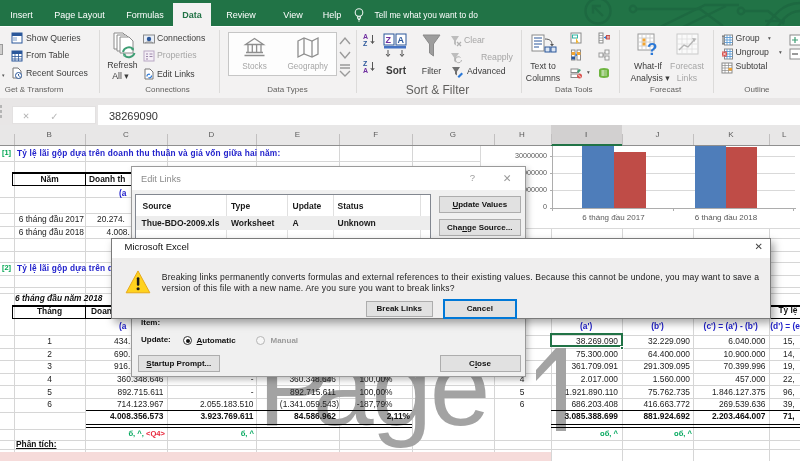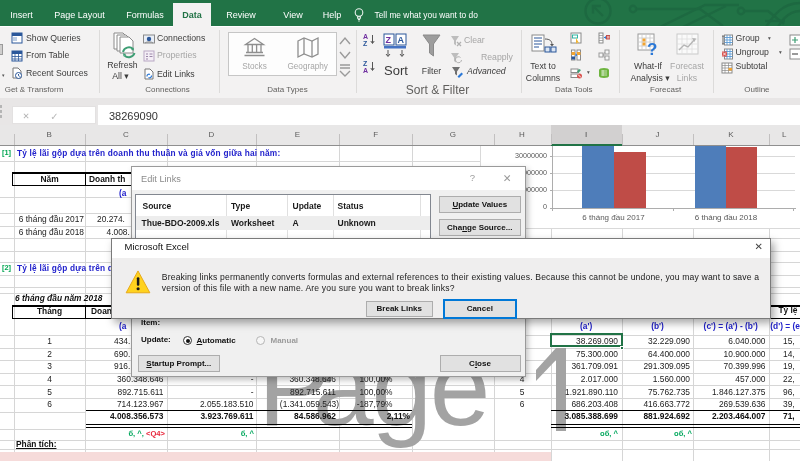--- a/index.html
+++ b/index.html
@@ -300,40 +300,40 @@
 <path d="M9.5 2v8M7.8 8l1.7 2.5L11.2 8" stroke="#555" fill="none"></path>
     </svg>
 <svg style="position:absolute;left:383px;top:33px;width:25px;height:26px" viewBox="0 0 25 26">
 <rect x="1" y="1" width="10" height="11" fill="#fff" stroke="#2b579a"></rect>
       <text x="2.5" y="10" font-size="9" fill="#7030a0" font-weight="bold">Z</text>
 <rect x="13" y="1" width="10" height="11" fill="#fff" stroke="#2b579a"></rect>
       <text x="14.5" y="10" font-size="9" fill="#2b579a" font-weight="bold">A</text>
 <rect x="1" y="13" width="22" height="2.5" fill="#4472c4"></rect>
       <path d="M5 17v6M3 21l2 2.5 2-2.5M19 17v6M17 21l2 2.5 2-2.5" stroke="#555" fill="none"></path>
     </svg>
-<div style="left:336.0px;top:66.0px;width:120px;height:10px;line-height:10px;font-size:13px;color:#3b3b3b;font-weight:400;text-align:center;">Sort</div>
+<div style="left:336.0px;top:66.0px;width:120px;height:10px;line-height:10px;font-size:10px;color:#3b3b3b;font-weight:700;text-align:center;">Sort</div>
 <svg style="position:absolute;left:422px;top:34px;width:19px;height:24px" viewBox="0 0 19 24">
 <path d="M1 1h17l-6.5 9v12l-4-3v-9z" fill="#9d9d9d" stroke="#8a8a8a"></path>
     </svg>
 <div style="left:371.5px;top:66.0px;width:120px;height:10px;line-height:10px;font-size:8.7px;color:#3b3b3b;font-weight:400;text-align:center;">Filter</div>
 <svg style="position:absolute;left:450px;top:34.5px;width:12px;height:12px" viewBox="0 0 12 12">
       <path d="M1 1h8l-3 4.5v5l-2-1.5v-3.5z" fill="#bdbdbd"></path>
       <path d="M7 7l4 4M11 7l-4 4" stroke="#b0b0b0" stroke-width="1.3"></path>
     </svg>
 <svg style="position:absolute;left:450px;top:51.5px;width:12px;height:12px" viewBox="0 0 12 12">
       <path d="M1 1h8l-3 4.5v5l-2-1.5v-3.5z" fill="#bdbdbd"></path>
       <path d="M11.5 8a3 3 0 1 1-1-2.5" stroke="#b0b0b0" fill="none"></path>
     </svg>
 <svg style="position:absolute;left:451px;top:66px;width:12px;height:12px" viewBox="0 0 12 12">
       <path d="M1 1h8l-3 4.5v4l-2-1.5v-2.5z" fill="#707070"></path>
       <path d="M6.5 10.5l4-4 1.5 1.5-4 4z" fill="#2b78d7"></path>
     </svg>
 <div style="left:464px;top:35.0px;height:10px;line-height:10px;font-size:8.7px;color:#a6a6a6;font-weight:400;">Clear</div>
 <div style="left:464px;top:52.0px;height:10px;line-height:10px;font-size:8.7px;color:#a6a6a6;font-weight:400;margin-left:17px;">Reapply</div>
-<div style="left:467px;top:66.0px;height:10px;line-height:10px;font-size:8.7px;color:#3b3b3b;font-weight:400;font-style:italic;">Advanced</div>
+<div style="left:467px;top:66.0px;height:10px;line-height:10px;font-size:8.7px;color:#3b3b3b;font-weight:400;">Advanced</div>
 <svg style="position:absolute;left:531px;top:33px;width:26px;height:26px" viewBox="0 0 26 26">
 <rect x="1" y="2" width="12" height="16" fill="#fff" stroke="#8a8a8a"></rect>
       <path d="M3 5h8M3 8h8M3 11h8M3 14h5" stroke="#2b579a" stroke-width="1"></path>
 <path d="M14 6c5 0 7 2 7 6" stroke="#555" fill="none"></path>
       <path d="M19 11l2 2.5 2-2.5z" fill="#555"></path>
 <rect x="14" y="14" width="5" height="5" fill="#dce6f4" stroke="#2b579a"></rect>
       <rect x="20" y="14" width="5" height="5" fill="#dce6f4" stroke="#2b579a"></rect>
     </svg>
 <div style="left:483.0px;top:61.3px;width:120px;height:10px;line-height:10px;font-size:8.7px;color:#3b3b3b;font-weight:400;text-align:center;">Text to</div>
 <div style="left:483.0px;top:72.5px;width:120px;height:10px;line-height:10px;font-size:8.7px;color:#3b3b3b;font-weight:400;text-align:center;">Columns</div>

